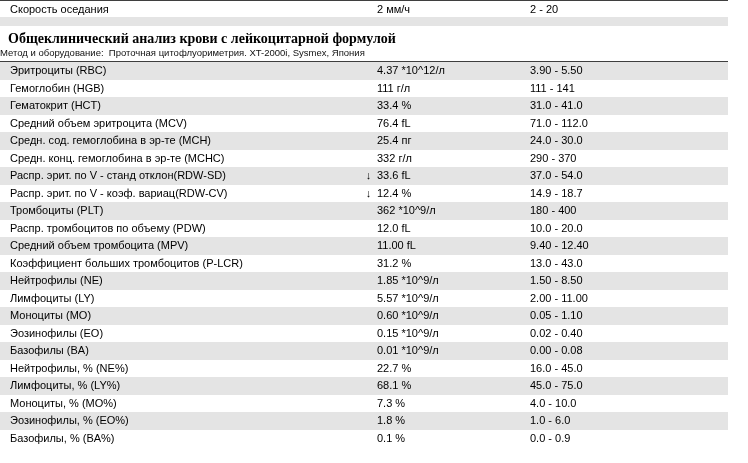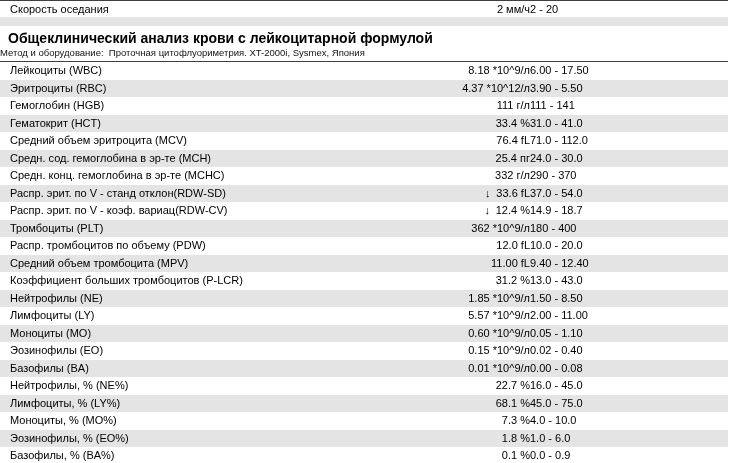--- a/index.html
+++ b/index.html
@@ -19,21 +19,21 @@
 
   
   .rrow {
     display: grid;
     grid-template-columns: 360px 170px auto;
     align-items: center;
     font-size: 11px;
     line-height: 17.5px;
   }
   .cell-name   { padding-left: 10px; white-space: nowrap; overflow: hidden; }
-  .cell-value  { display: flex; align-items: center; white-space: nowrap; justify-content: flex-end; }
+  .cell-value  { display: flex; align-items: center; white-space: nowrap; }
   .cell-ref    { white-space: nowrap; }
   .flag {
     display: inline-block;
     width: 17px;
     text-align: center;
     font-size: 11px;
     color: #000000;
   }
 
   
@@ -48,20 +48,21 @@
     background: #e4e4e4;
   }
 
   
   .section-title {
     margin: 5px 0 0 8px;
     font-size: 14px;
     font-weight: bold;
     line-height: 15px;
     white-space: nowrap;
+    font-family: Liberation Serif, serif;
   }
   .method-line {
     margin: 2px 0 3px 0;
     font-size: 9.5px;
     line-height: 10px;
     white-space: pre;
     color: #111111;
   }
 
   
@@ -88,28 +89,20 @@
       <span>2 мм/ч</span>
     </div>
     <div class="cell-ref">2 - 20</div>
   </div>
   <div class="gray-band"></div>
 
   <div class="section-title">Общеклинический анализ крови с лейкоцитарной формулой</div>
   <div class="method-line">Метод и оборудование:  Проточная цитофлуориметрия. XT-2000i, Sysmex, Япония</div>
 
   <div class="cbc-table" id="cbc-table">
-    <div class="rrow">
-      <div class="cell-name">Лейкоциты (WBC)</div>
-      <div class="cell-value">
-        <span class="flag"></span>
-        <span>8.18 *10^9/л</span>
-      </div>
-      <div class="cell-ref">6.00 - 17.50</div>
-    </div>
 
     <div class="rrow alt">
       <div class="cell-name">Эритроциты (RBC)</div>
       <div class="cell-value">
         <span class="flag"></span>
         <span>4.37 *10^12/л</span>
       </div>
       <div class="cell-ref">3.90 - 5.50</div>
     </div>
 

